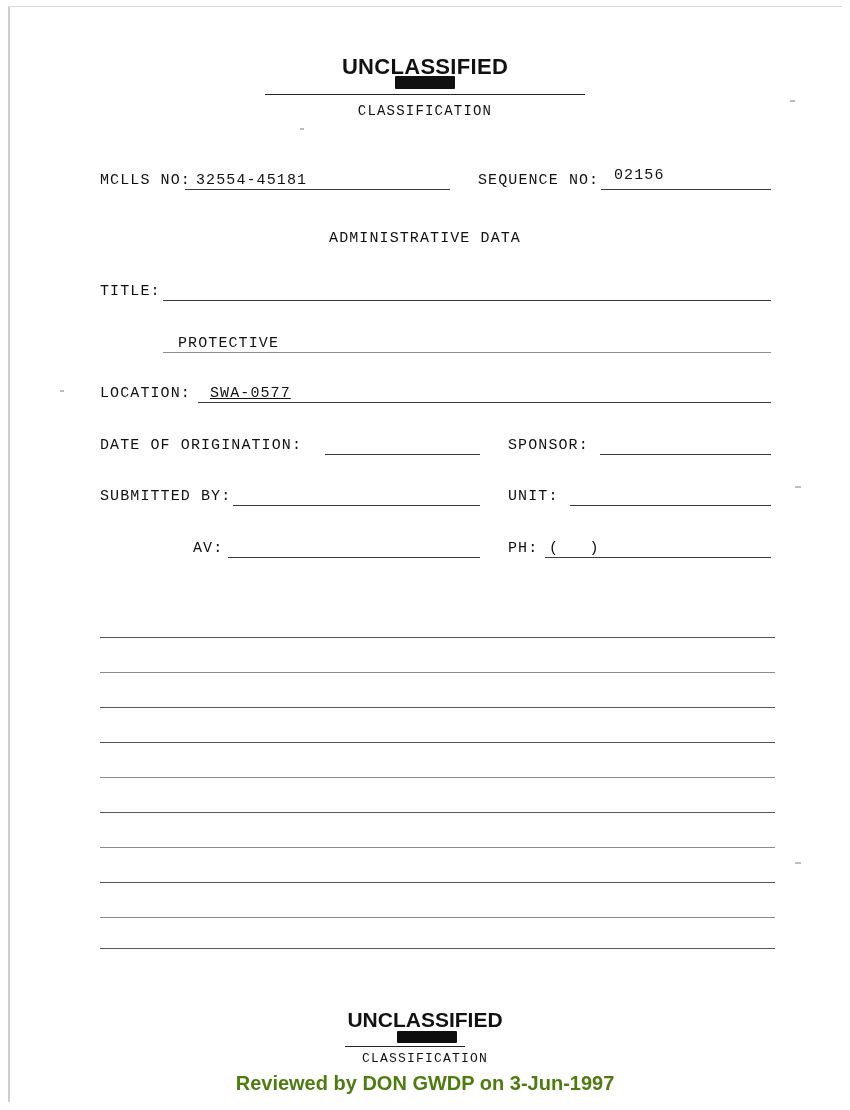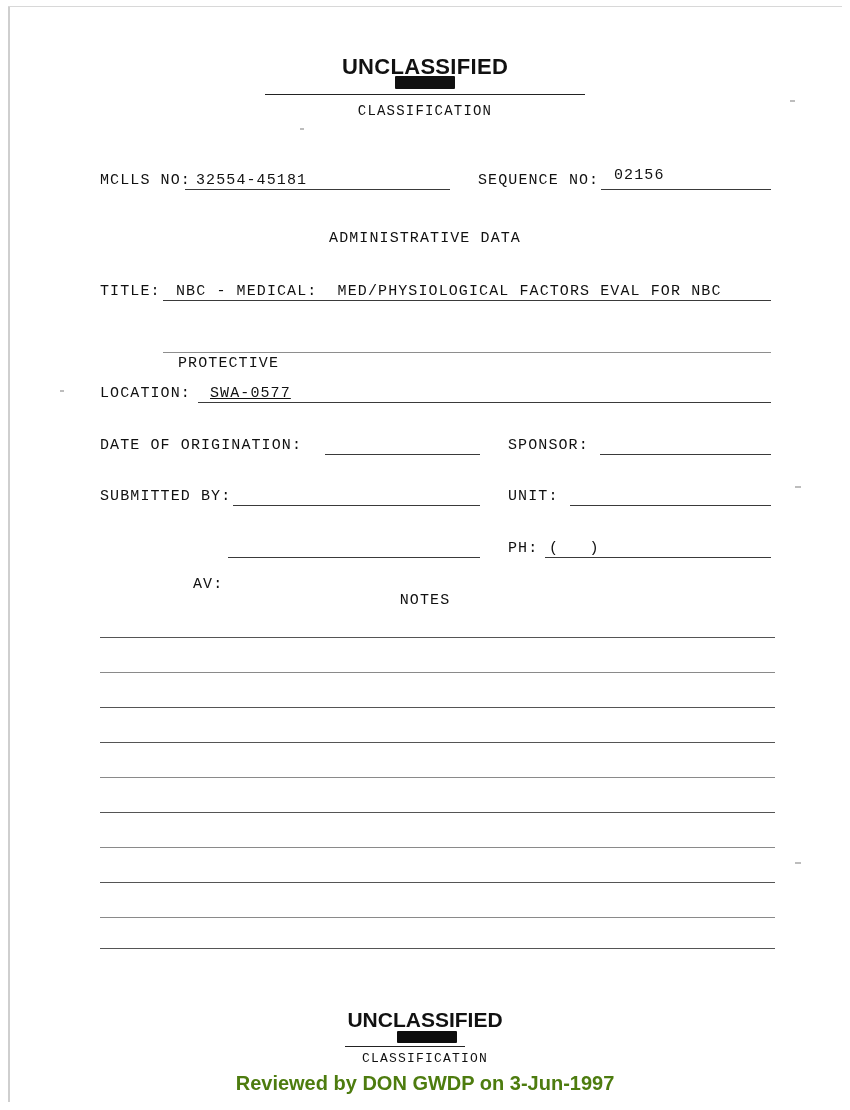--- a/index.html
+++ b/index.html
@@ -166,24 +166,23 @@
     <div class="fillval" style="left:196px;top:172px;">32554-45181</div>
 
     <div class="row-label" style="left:478px;top:172px;">SEQUENCE NO:</div>
     <div class="fillline" style="left:601px;top:172px;width:170px;"></div>
     <div class="fillval" style="left:614px;top:167px;">02156</div>
 
     <div class="centered u" style="top:230px;">ADMINISTRATIVE DATA</div>
 
     <div class="row-label" style="left:100px;top:283px;">TITLE:</div>
     <div class="fillline" style="left:163px;top:283px;width:608px;"></div>
-    <div class="fillval" style="left:176px;top:283px;">NBC - MEDICAL:  MED/PHYSIOLOGICAL FACTORS EVAL FOR NBC</div>
 
     <div class="fillline light" style="left:163px;top:335px;width:608px;"></div>
-    <div class="fillval" style="left:178px;top:335px;margin-top:20px;">PROTECTIVE</div>
+    <div class="fillval" style="left:178px;top:335px;">PROTECTIVE</div>
 
     <div class="row-label" style="left:100px;top:385px;">LOCATION:</div>
     <div class="fillline" style="left:198px;top:385px;width:573px;"></div>
     <div class="fillval" style="left:210px;top:385px;text-decoration:underline;">SWA-0577</div>
 
     <div class="row-label" style="left:100px;top:437px;text-align:right;">DATE OF ORIGINATION:</div>
     <div class="fillline" style="left:325px;top:437px;width:155px;"></div>
     <div class="fillval" style="left:334px;top:437px;"></div>
 
     <div class="row-label" style="left:508px;top:437px;">SPONSOR:</div>
@@ -191,29 +190,28 @@
     <div class="fillval" style="left:610px;top:437px;"></div>
 
     <div class="row-label" style="left:100px;top:488px;font-family:Liberation Mono, monospace;">SUBMITTED BY:</div>
     <div class="fillline" style="left:233px;top:488px;width:247px;"></div>
     <div class="fillval" style="left:243px;top:488px;"></div>
 
     <div class="row-label" style="left:508px;top:488px;">UNIT:</div>
     <div class="fillline" style="left:570px;top:488px;width:201px;"></div>
     <div class="fillval" style="left:580px;top:488px;"></div>
 
-    <div class="row-label" style="left:193px;top:540px;margin-top:36px;">AV:</div>
+    <div class="row-label" style="left:193px;top:540px;">AV:</div>
     <div class="fillline" style="left:228px;top:540px;width:252px;"></div>
     <div class="fillval" style="left:238px;top:540px;"></div>
 
     <div class="row-label" style="left:508px;top:540px;">PH:</div>
     <div class="fillline" style="left:545px;top:540px;width:226px;"></div>
     <div class="fillval" style="left:549px;top:540px;">(   )</div>
 
-    <div class="centered u" style="top:592px;">NOTES</div>
 
     <div class="noteline" style="top:637px;"></div>
     <div class="noteline faint" style="top:672px;"></div>
     <div class="noteline" style="top:707px;"></div>
     <div class="noteline" style="top:742px;"></div>
     <div class="noteline faint" style="top:777px;"></div>
     <div class="noteline" style="top:812px;"></div>
     <div class="noteline faint" style="top:847px;"></div>
     <div class="noteline" style="top:882px;"></div>
     <div class="noteline faint" style="top:917px;"></div>

